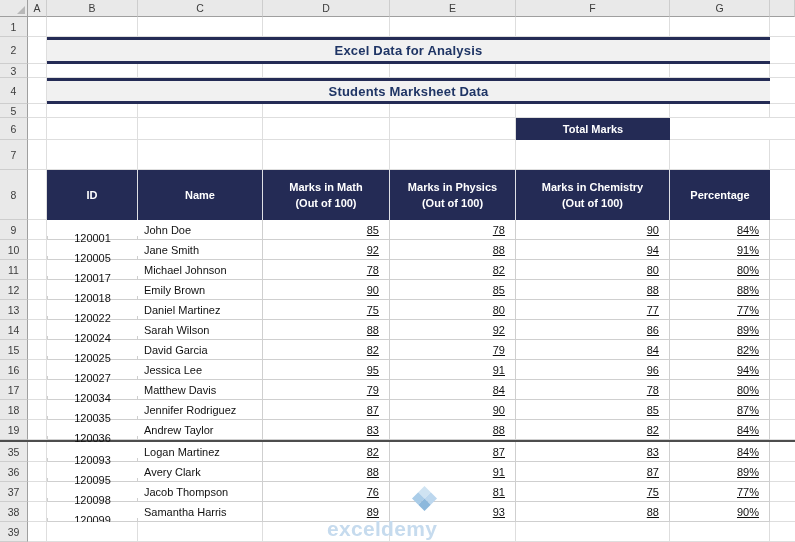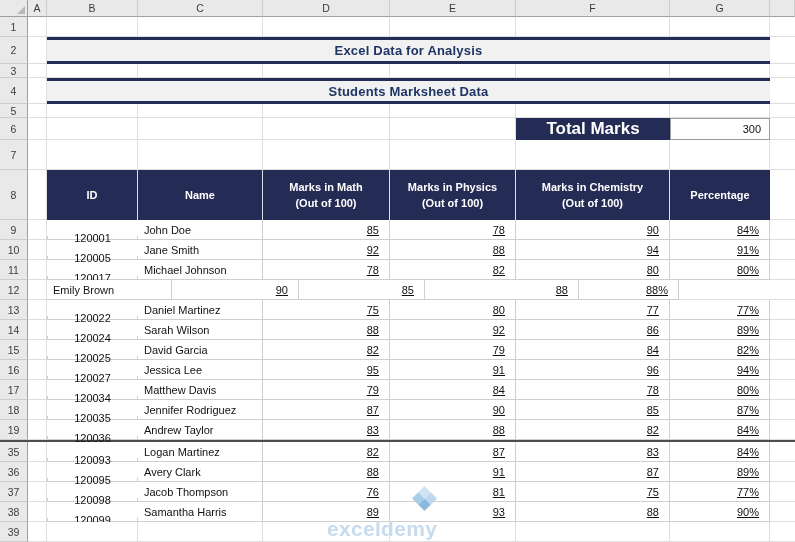--- a/index.html
+++ b/index.html
@@ -52,21 +52,21 @@
 
   
   .banner {
     background: var(--banner_bg);
     border-top: 3px solid var(--navy); border-bottom: 3px solid var(--navy);
     color: var(--title_text); font-weight: 700; font-size: 13px;
     display: flex; align-items: center; justify-content: center; letter-spacing: .2px;
   }
 
   
-  .total-label { background: var(--navy); color: #fff; font-weight: 700; font-size: 17px;
+  .total-label { background: var(--navy); color: #fff; font-weight: 700; font-size: 11px;
     display: flex; align-items: center; justify-content: center; }
   .total-value { background: #fff; border: 1px solid #9b9b9b; font-size: 11px; color: #111;
     display: flex; align-items: center; justify-content: flex-end; padding-right: 8px; }
 
   
   .th { background: var(--navy); color: #fff; font-weight: 700; font-size: 11px; line-height: 1.5;
     display: flex; align-items: center; justify-content: center; text-align: center;
     white-space: pre-line; border-right: 1px solid rgba(255,255,255,.85); }
   .th.last { border-right: none; }
 
@@ -156,21 +156,20 @@
   </div>
 
   <div class="row h-r6">
     <div class="rh w-rh">6</div>
     <div class="g w-a"></div>
     <div class="g w-b"></div>
     <div class="g w-c"></div>
     <div class="g w-d"></div>
     <div class="g w-e"></div>
     <div class="total-label w-f">Total Marks</div>
-    <div class="total-value w-g">300</div>
     <div class="gx w-x"></div>
   </div>
 
   <div class="row h-r7">
     <div class="rh w-rh">7</div>
     <div class="g w-a"></div>
     <div class="g w-b"></div>
     <div class="g w-c"></div>
     <div class="g w-d"></div>
     <div class="g w-e"></div>
@@ -224,20 +223,21 @@
     <div class="td txt w-c">Michael Johnson</div>
     <div class="td num w-d">78</div>
     <div class="td num w-e">82</div>
     <div class="td num w-f">80</div>
     <div class="td num w-g">80%</div>
     <div class="gx w-x"></div>
   </div>
       <div class="row h-data">
     <div class="rh w-rh">12</div>
     <div class="g w-a"></div>
+    <div class="td ctr bl w-b">120018</div>
     <div class="td txt w-c">Emily Brown</div>
     <div class="td num w-d">90</div>
     <div class="td num w-e">85</div>
     <div class="td num w-f">88</div>
     <div class="td num w-g">88%</div>
     <div class="gx w-x"></div>
   </div>
       <div class="row h-data">
     <div class="rh w-rh">13</div>
     <div class="g w-a"></div>

